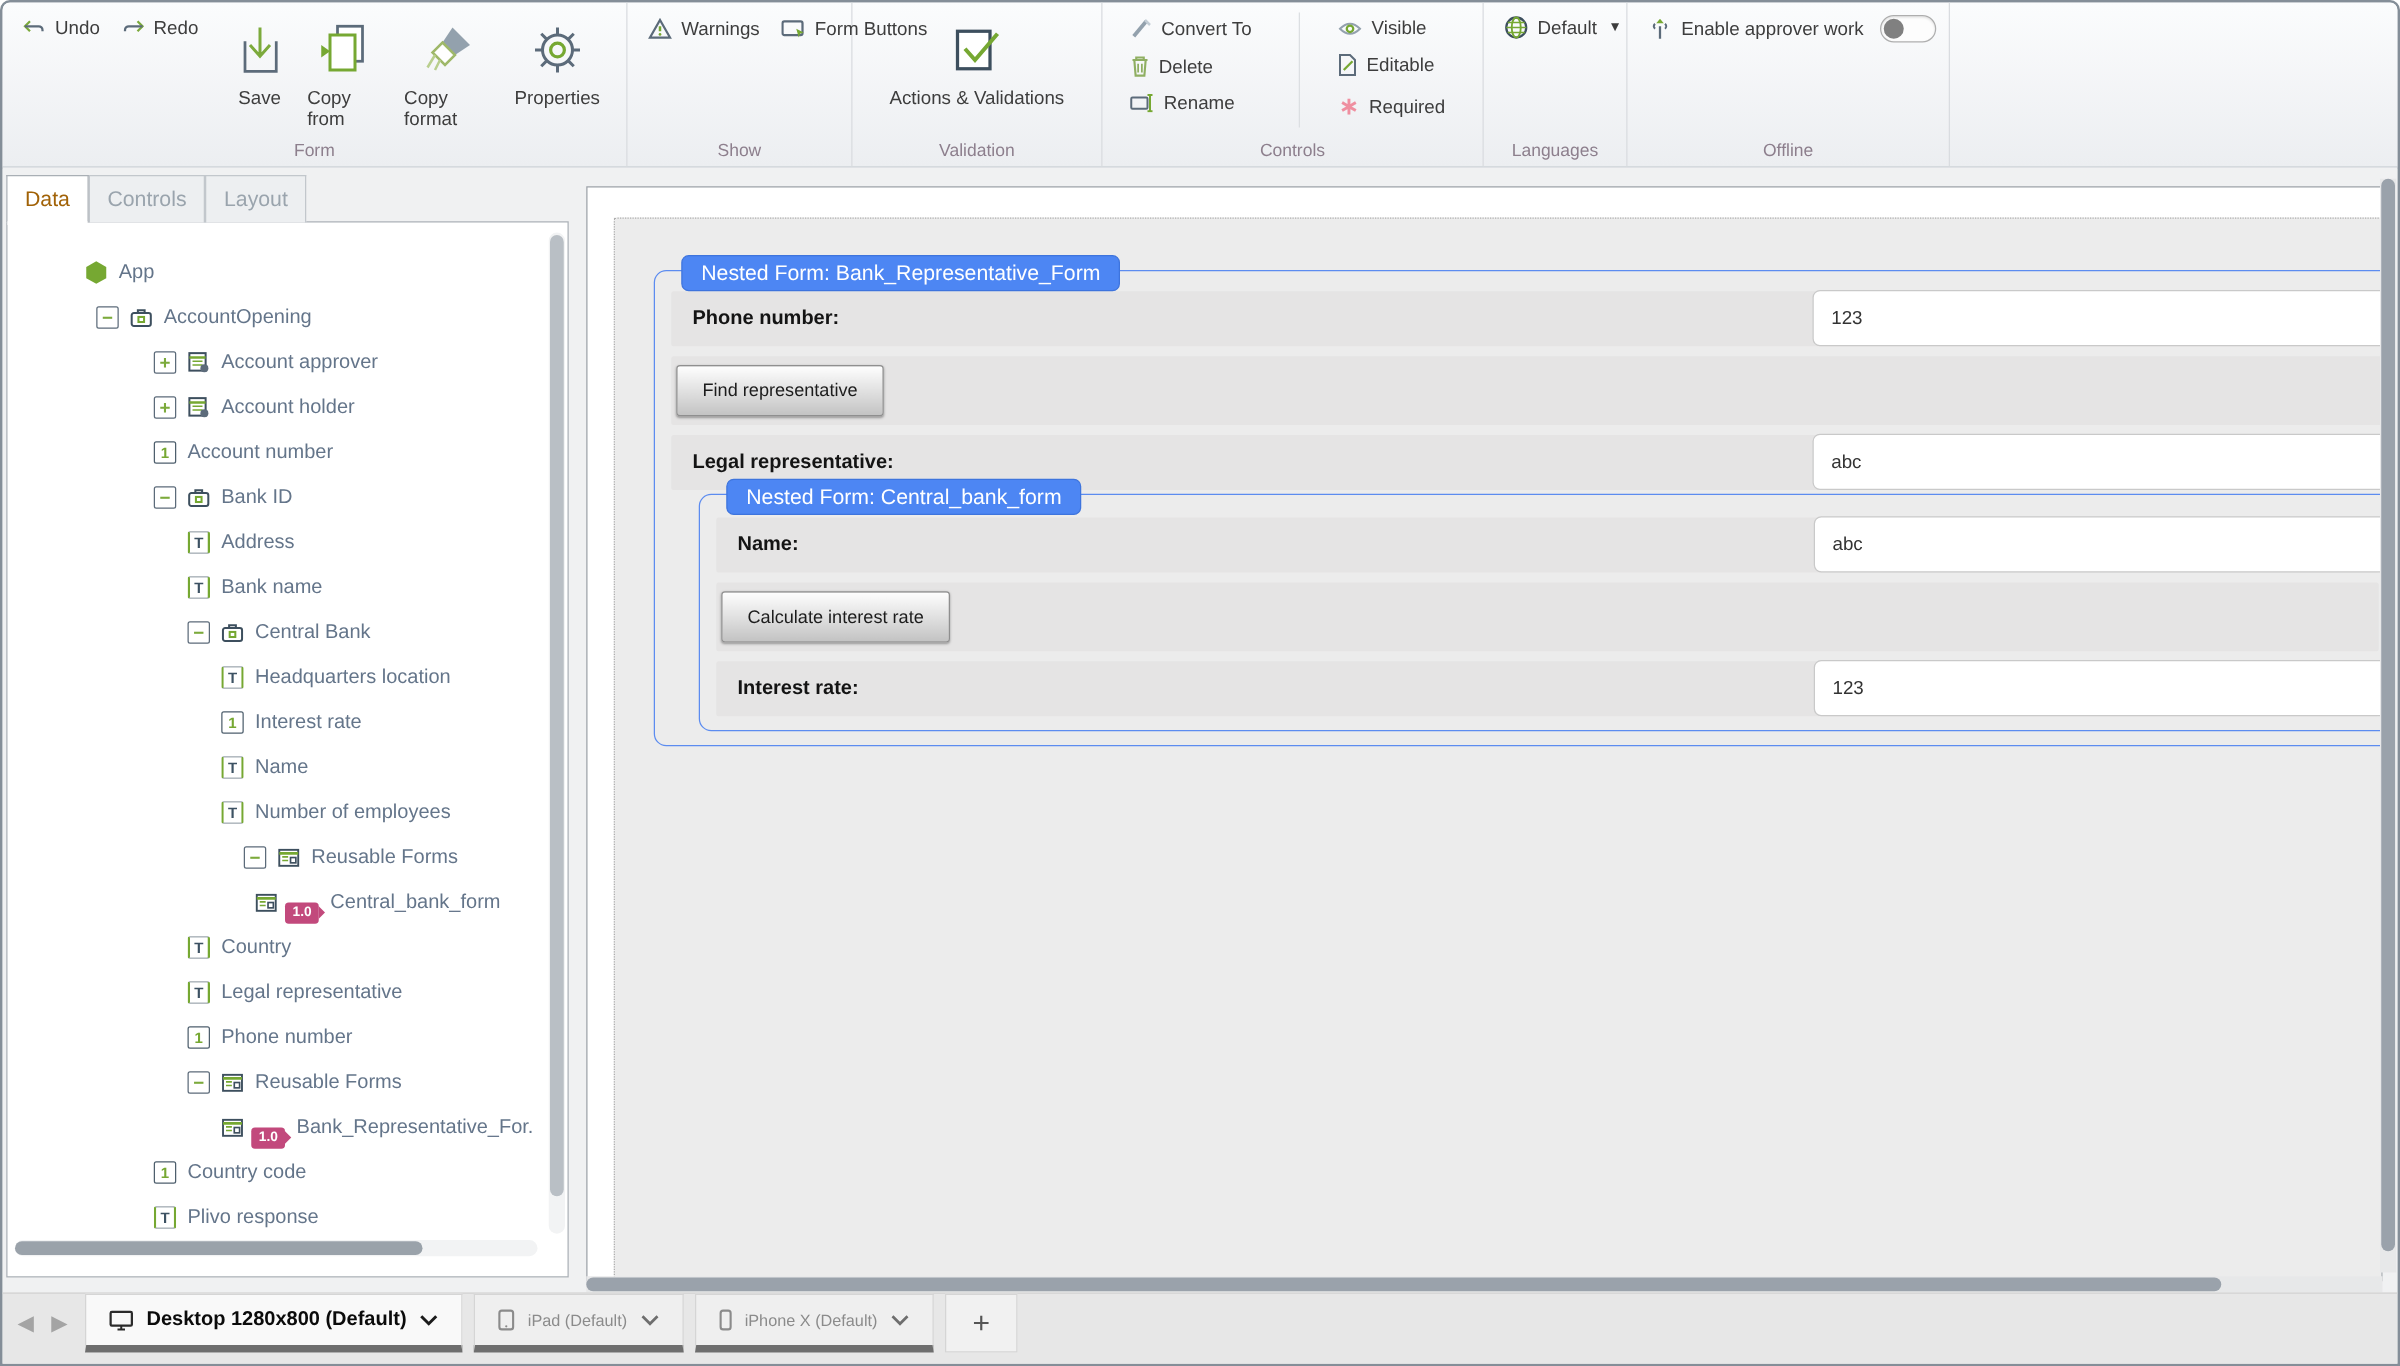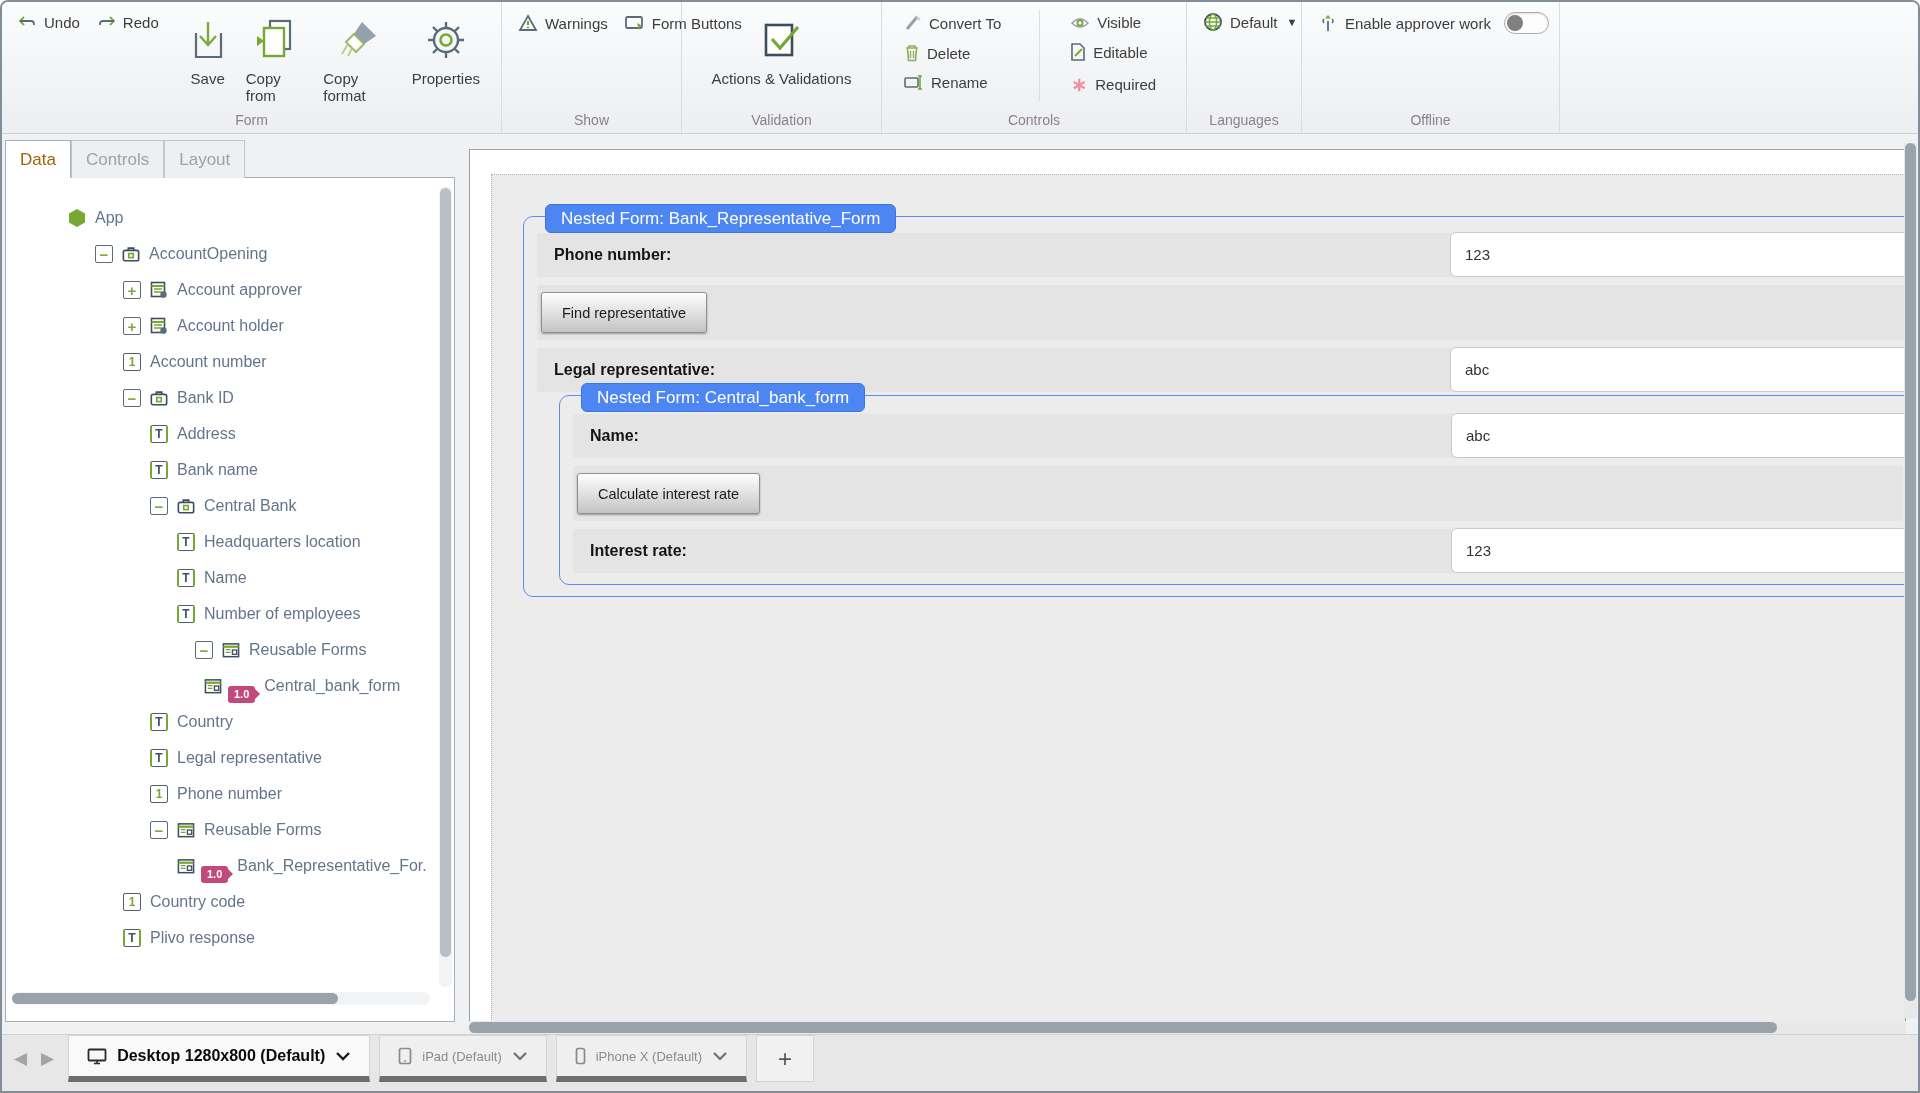--- a/index.html
+++ b/index.html
@@ -39,21 +39,21 @@
   .panel-tabs { display:flex; height:38px; align-items:stretch; position:relative; z-index:3; }
   .ptab { display:flex; align-items:center; padding:0 14px; font-size:17px;
           border:1px solid #c2c7cc; border-bottom:none; background:#edeff1; color:#9aa4ad; }
   .ptab.active { background:#ffffff; color:#a16207; border-color:#a9afb5; position:relative; }
   .ptab.active::after { content:""; position:absolute; left:0; right:0; bottom:-2px; height:3px; background:#fff; }
   .panel-body { position:absolute; left:0; top:37px; right:0; bottom:0; background:#fff;
                 border:1px solid #a9afb5; overflow:hidden; }
   .tree { position:absolute; inset:0; padding-top:22px; overflow:hidden; }
   .trow { height:36px; display:flex; align-items:center; gap:9px; font-size:16px; color:#64758a;
           white-space:nowrap; }
-  .lvl0{padding-left:62px}.lvl1{padding-left:89px}.lvl2{padding-left:117px}
+  .lvl0{padding-left:62px}.lvl1{padding-left:71px}.lvl2{padding-left:117px}
   .lvl3{padding-left:144px}.lvl4{padding-left:171px}.lvl5{padding-left:198px}
   .indent18{margin-left:18px}
   .exp { width:18px; height:18px; border:1.6px solid #5c6b7a; background:#fff; flex:0 0 auto;
          display:flex; align-items:center; justify-content:center; color:#7caa3c; font-size:15px;
          font-weight:bold; line-height:1; border-radius:2px; }
   .exp.minus::after{content:"\2212";} .exp.plus::after{content:"+";}
   .ic-box { width:18px; height:18px; flex:0 0 auto; display:flex; align-items:center;
             justify-content:center; font-weight:bold; }
   .ic-num { border:1.6px solid #4e5f6d; border-radius:2px; color:#76a832; font-size:12px; background:#fff;}
   .ic-num::after{content:"1";}
@@ -420,20 +420,24 @@
                 </svg>
               </span>
             <span>Central Bank</span>
           </div>
 
           <div class="trow lvl4">
             <span class="ic-box ic-text"></span>
             <span>Headquarters location</span>
           </div>
 
+          <div class="trow lvl4">
+            <span class="ic-box ic-num"></span>
+            <span>Interest rate</span>
+          </div>
 
           <div class="trow lvl4">
             <span class="ic-box ic-text"></span>
             <span>Name</span>
           </div>
 
           <div class="trow lvl4">
             <span class="ic-box ic-text"></span>
             <span>Number of employees</span>
           </div>

